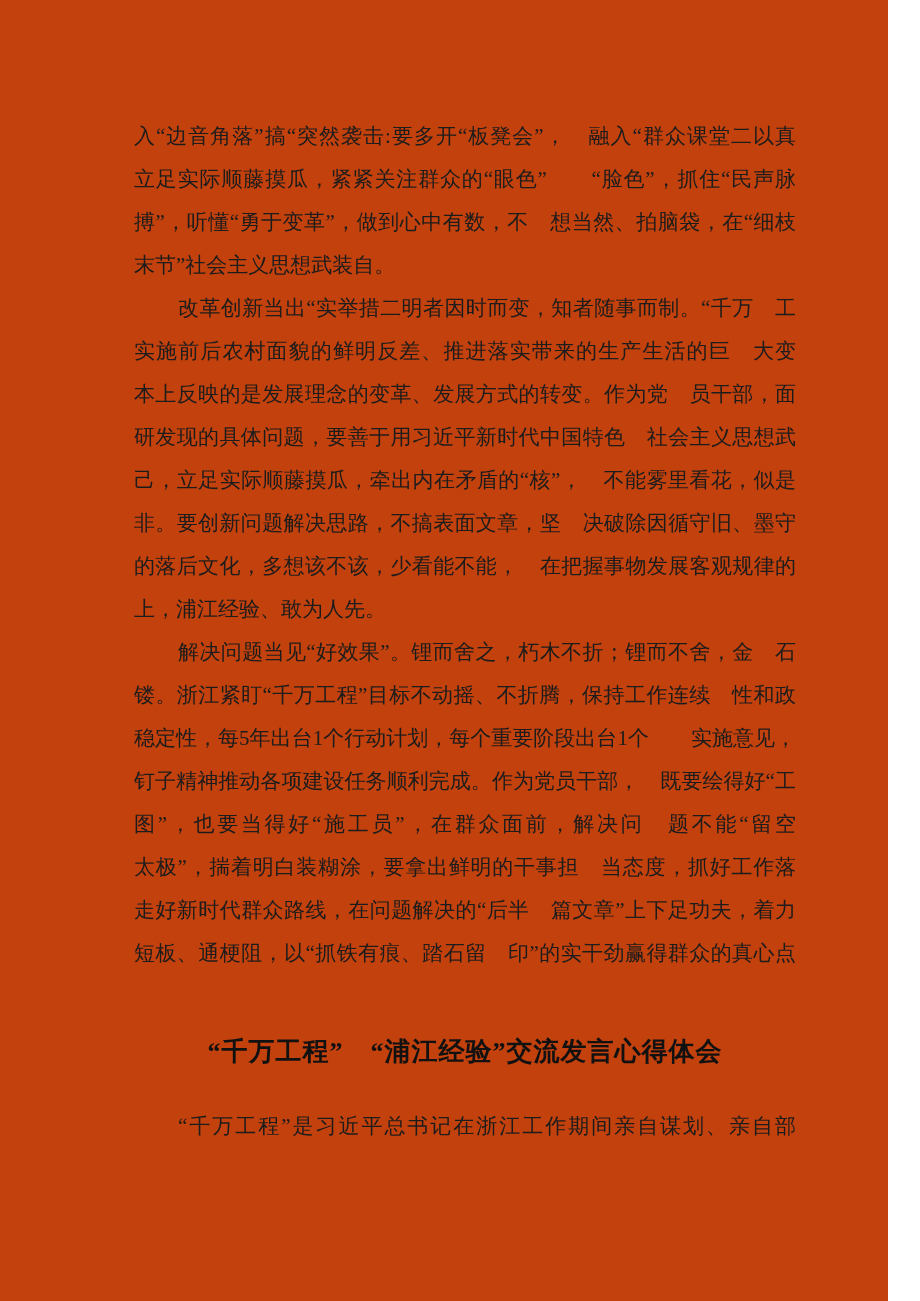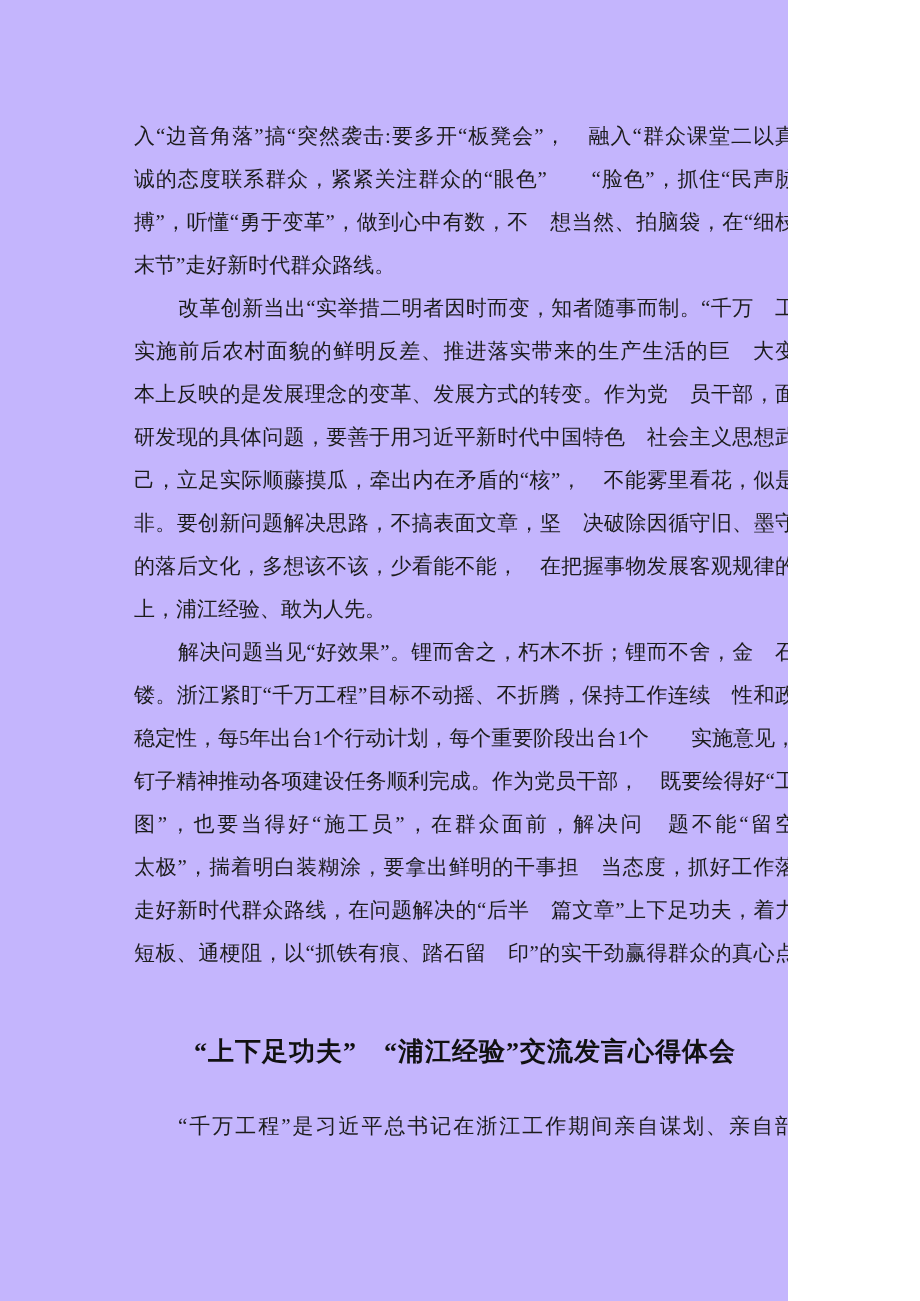--- a/index.html
+++ b/index.html
@@ -2,23 +2,23 @@
 <html><head>
 <meta charset="utf-8">
 <style>
   html, body {
     margin: 0;
     padding: 0;
     background: #ffffff;
   }
   .page {
     position: relative;
-    width: 788px;
+    width: 888px;
     height: 1301px;
-    background: #c4b5fd;
+    background: #c2410c;
     overflow: hidden;
   }
   .doc {
     position: absolute;
     left: 134px;
     top: 115px;
     width: 662px;
     font-family: "Liberation Serif", "DejaVu Serif", serif;
     color: #1c1c1c;
   }
@@ -53,23 +53,23 @@
     letter-spacing: 1px;
   }
 </style>
 </head>
 <body>
 
 <div class="page">
   <div class="doc" style="color: rgb(28, 28, 28);">
       <div class="para">
         <div class="line fill">入“边音角落”搞“突然袭击:要多开“板凳会”，　融入“群众课堂二以真</div>
-        <div class="line fill">诚的态度联系群众，紧紧关注群众的“眼色”　　“脸色”，抓住“民声脉</div>
+        <div class="line fill">立足实际顺藤摸瓜，紧紧关注群众的“眼色”　　“脸色”，抓住“民声脉</div>
         <div class="line fill">搏”，听懂“勇于变革”，做到心中有数，不　想当然、拍脑袋，在“细枝</div>
-        <div class="line">末节”走好新时代群众路线。</div>
+        <div class="line">末节”社会主义思想武装自。</div>
       </div>
       <div class="para">
         <div class="line fill indent">改革创新当出“实举措二明者因时而变，知者随事而制。“千万　工程”</div>
         <div class="line fill">实施前后农村面貌的鲜明反差、推进落实带来的生产生活的巨　大变化，根</div>
         <div class="line fill">本上反映的是发展理念的变革、发展方式的转变。作为党　员干部，面对调</div>
         <div class="line fill">研发现的具体问题，要善于用习近平新时代中国特色　社会主义思想武装自</div>
         <div class="line fill">己，立足实际顺藤摸瓜，牵出内在矛盾的“核”，　不能雾里看花，似是而</div>
         <div class="line fill">非。要创新问题解决思路，不搞表面文章，坚　决破除因循守旧、墨守成规</div>
         <div class="line fill">的落后文化，多想该不该，少看能不能，　在把握事物发展客观规律的基础</div>
         <div class="line">上，浦江经验、敢为人先。</div>
@@ -77,18 +77,18 @@
       <div class="para">
         <div class="line fill indent">解决问题当见“好效果”。锂而舍之，朽木不折；锂而不舍，金　石可</div>
         <div class="line fill">镂。浙江紧盯“千万工程”目标不动摇、不折腾，保持工作连续　性和政策</div>
         <div class="line fill">稳定性，每5年出台1个行动计划，每个重要阶段出台1个　　实施意见，以钉</div>
         <div class="line fill">钉子精神推动各项建设任务顺利完成。作为党员干部，　既要绘得好“工程</div>
         <div class="line fill">图”，也要当得好“施工员”，在群众面前，解决问　题不能“留空间”　“打</div>
         <div class="line fill">太极”，揣着明白装糊涂，要拿出鲜明的干事担　当态度，抓好工作落实，</div>
         <div class="line fill">走好新时代群众路线，在问题解决的“后半　篇文章”上下足功夫，着力补</div>
         <div class="line fill">短板、通梗阻，以“抓铁有痕、踏石留　印”的实干劲赢得群众的真心点赞。</div>
       </div>
-      <div class="heading">“上下足功夫”　“浦江经验”交流发言心得体会</div>
+      <div class="heading">“千万工程”　“浦江经验”交流发言心得体会</div>
       <div class="para">
         <div class="line fill indent">“千万工程”是习近平总书记在浙江工作期间亲自谋划、亲自部　署、</div>
       </div>
     </div>
 </div>
 
 </body></html>

